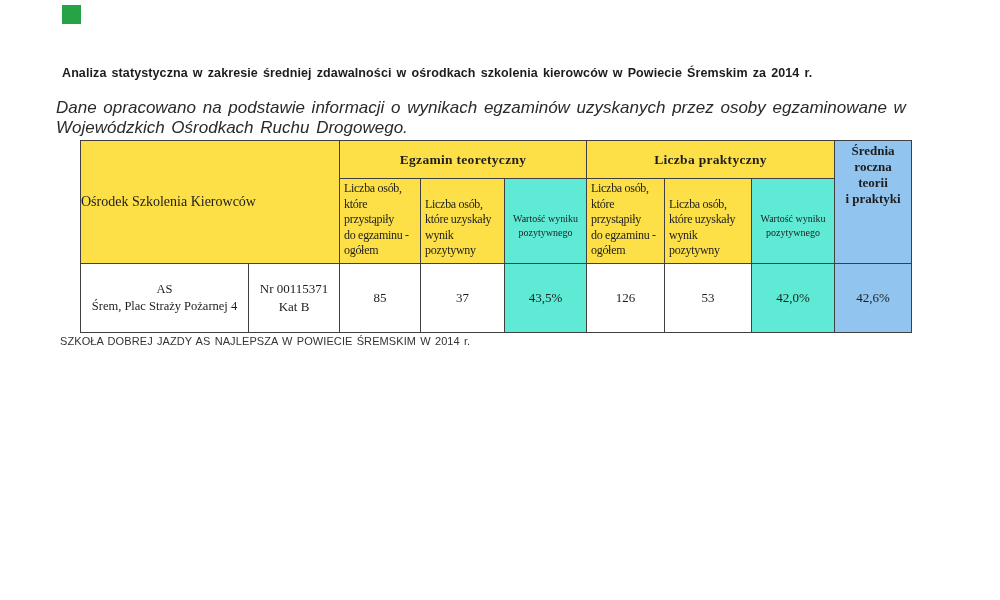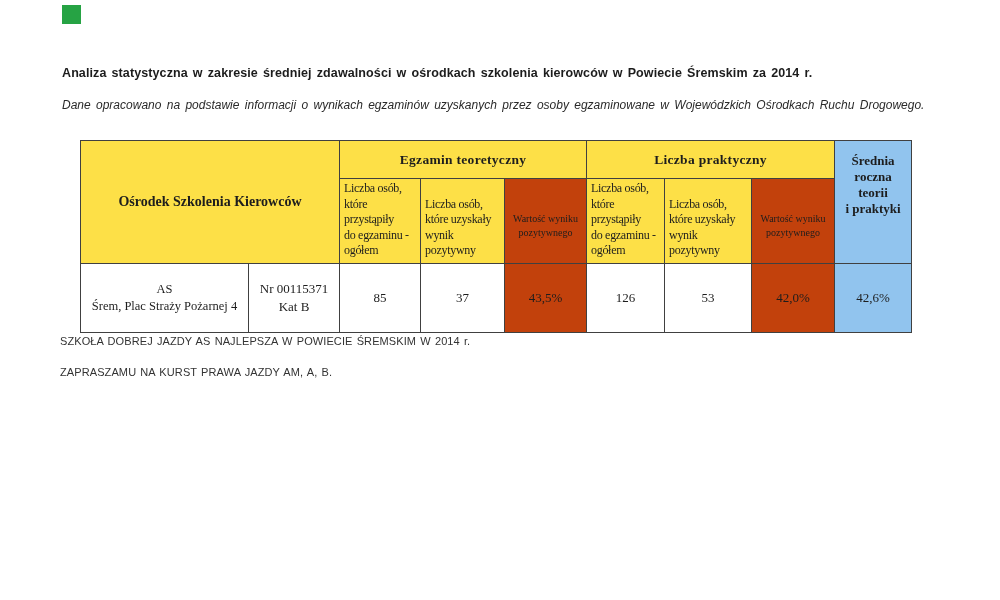--- a/index.html
+++ b/index.html
@@ -15,48 +15,48 @@
     position: absolute; left: 62px; top: 5px;
     width: 19px; height: 19px; background: #26a344;
   }
   .doc-title {
     position: absolute; left: 62px; top: 66px;
     font-size: 12.5px; font-weight: bold;
     letter-spacing: 0.1px; word-spacing: 1.5px;
     color: #1c1c1c; width: 900px;
   }
   .doc-subtitle {
-    position: absolute; left: 62px; top: 98px;
-    font-size: 12px; font-style: italic;
+    position: absolute; left: 56px; top: 98px;
+    font-size: 17px; font-style: italic;
     word-spacing: 2px; color: #2a2a2a; width: 930px;
   }
   table.stats {
     position: absolute; left: 80px; top: 140px;
     width: 831px; table-layout: fixed; border-collapse: collapse;
     font-family: "Liberation Serif", "DejaVu Serif", serif;
     color: #1d1d1d;
   }
   table.stats th, table.stats td { border: 1px solid #404040; overflow: hidden; }
   tr.row-groups  { height: 38px; }
   tr.row-subs    { height: 69px; }
   tr.row-data    { height: 69px; }
   .bg-gray   { background: #fde047; }
-  .bg-yellow { background: #c2410c; }
+  .bg-yellow { background: #5eead4; }
   .bg-blue   { background: #91c4ee; }
   .cell-osrodek {
-    font-weight: bold; font-size: 14px; text-align: center;
+    font-weight: normal; font-size: 14px; text-align: left;
     vertical-align: middle; white-space: pre-line;
   }
   .cell-group {
     font-weight: bold; font-size: 13.5px; text-align: center;
     vertical-align: middle; letter-spacing: 0.3px;
   }
   .cell-srednia {
     font-weight: bold; font-size: 13px; text-align: center;
-    vertical-align: top; padding-top: 12px; line-height: 1.22;
+    vertical-align: top; padding-top: 2px; line-height: 1.22;
     white-space: pre-line;
   }
   .cell-sub-left {
     font-weight: normal; font-size: 12px; letter-spacing: -0.3px;
     text-align: left; vertical-align: bottom;
     padding: 2px 2px 4px 4px; line-height: 1.3; white-space: pre-line;
   }
   .cell-sub-center {
     font-weight: normal; font-size: 10px; text-align: center;
     vertical-align: middle; padding: 12px 4px 2px 4px;
@@ -137,14 +137,13 @@
       <td class="cell-data">126</td>
       <td class="cell-data">53</td>
       <td class="cell-data bg-yellow">42,0%</td>
       <td class="cell-data bg-blue">42,6%</td>
     </tr>
   </tbody>
 </table>
 
 <div class="slogans">
   <p class="slogan-line">SZKOŁA DOBREJ JAZDY AS NAJLEPSZA W POWIECIE ŚREMSKIM W 2014 r.</p>
-  <p class="slogan-line">ZAPRASZAMU NA KURST PRAWA JAZDY AM, A, B.</p>
 </div>
 
 </body></html>

